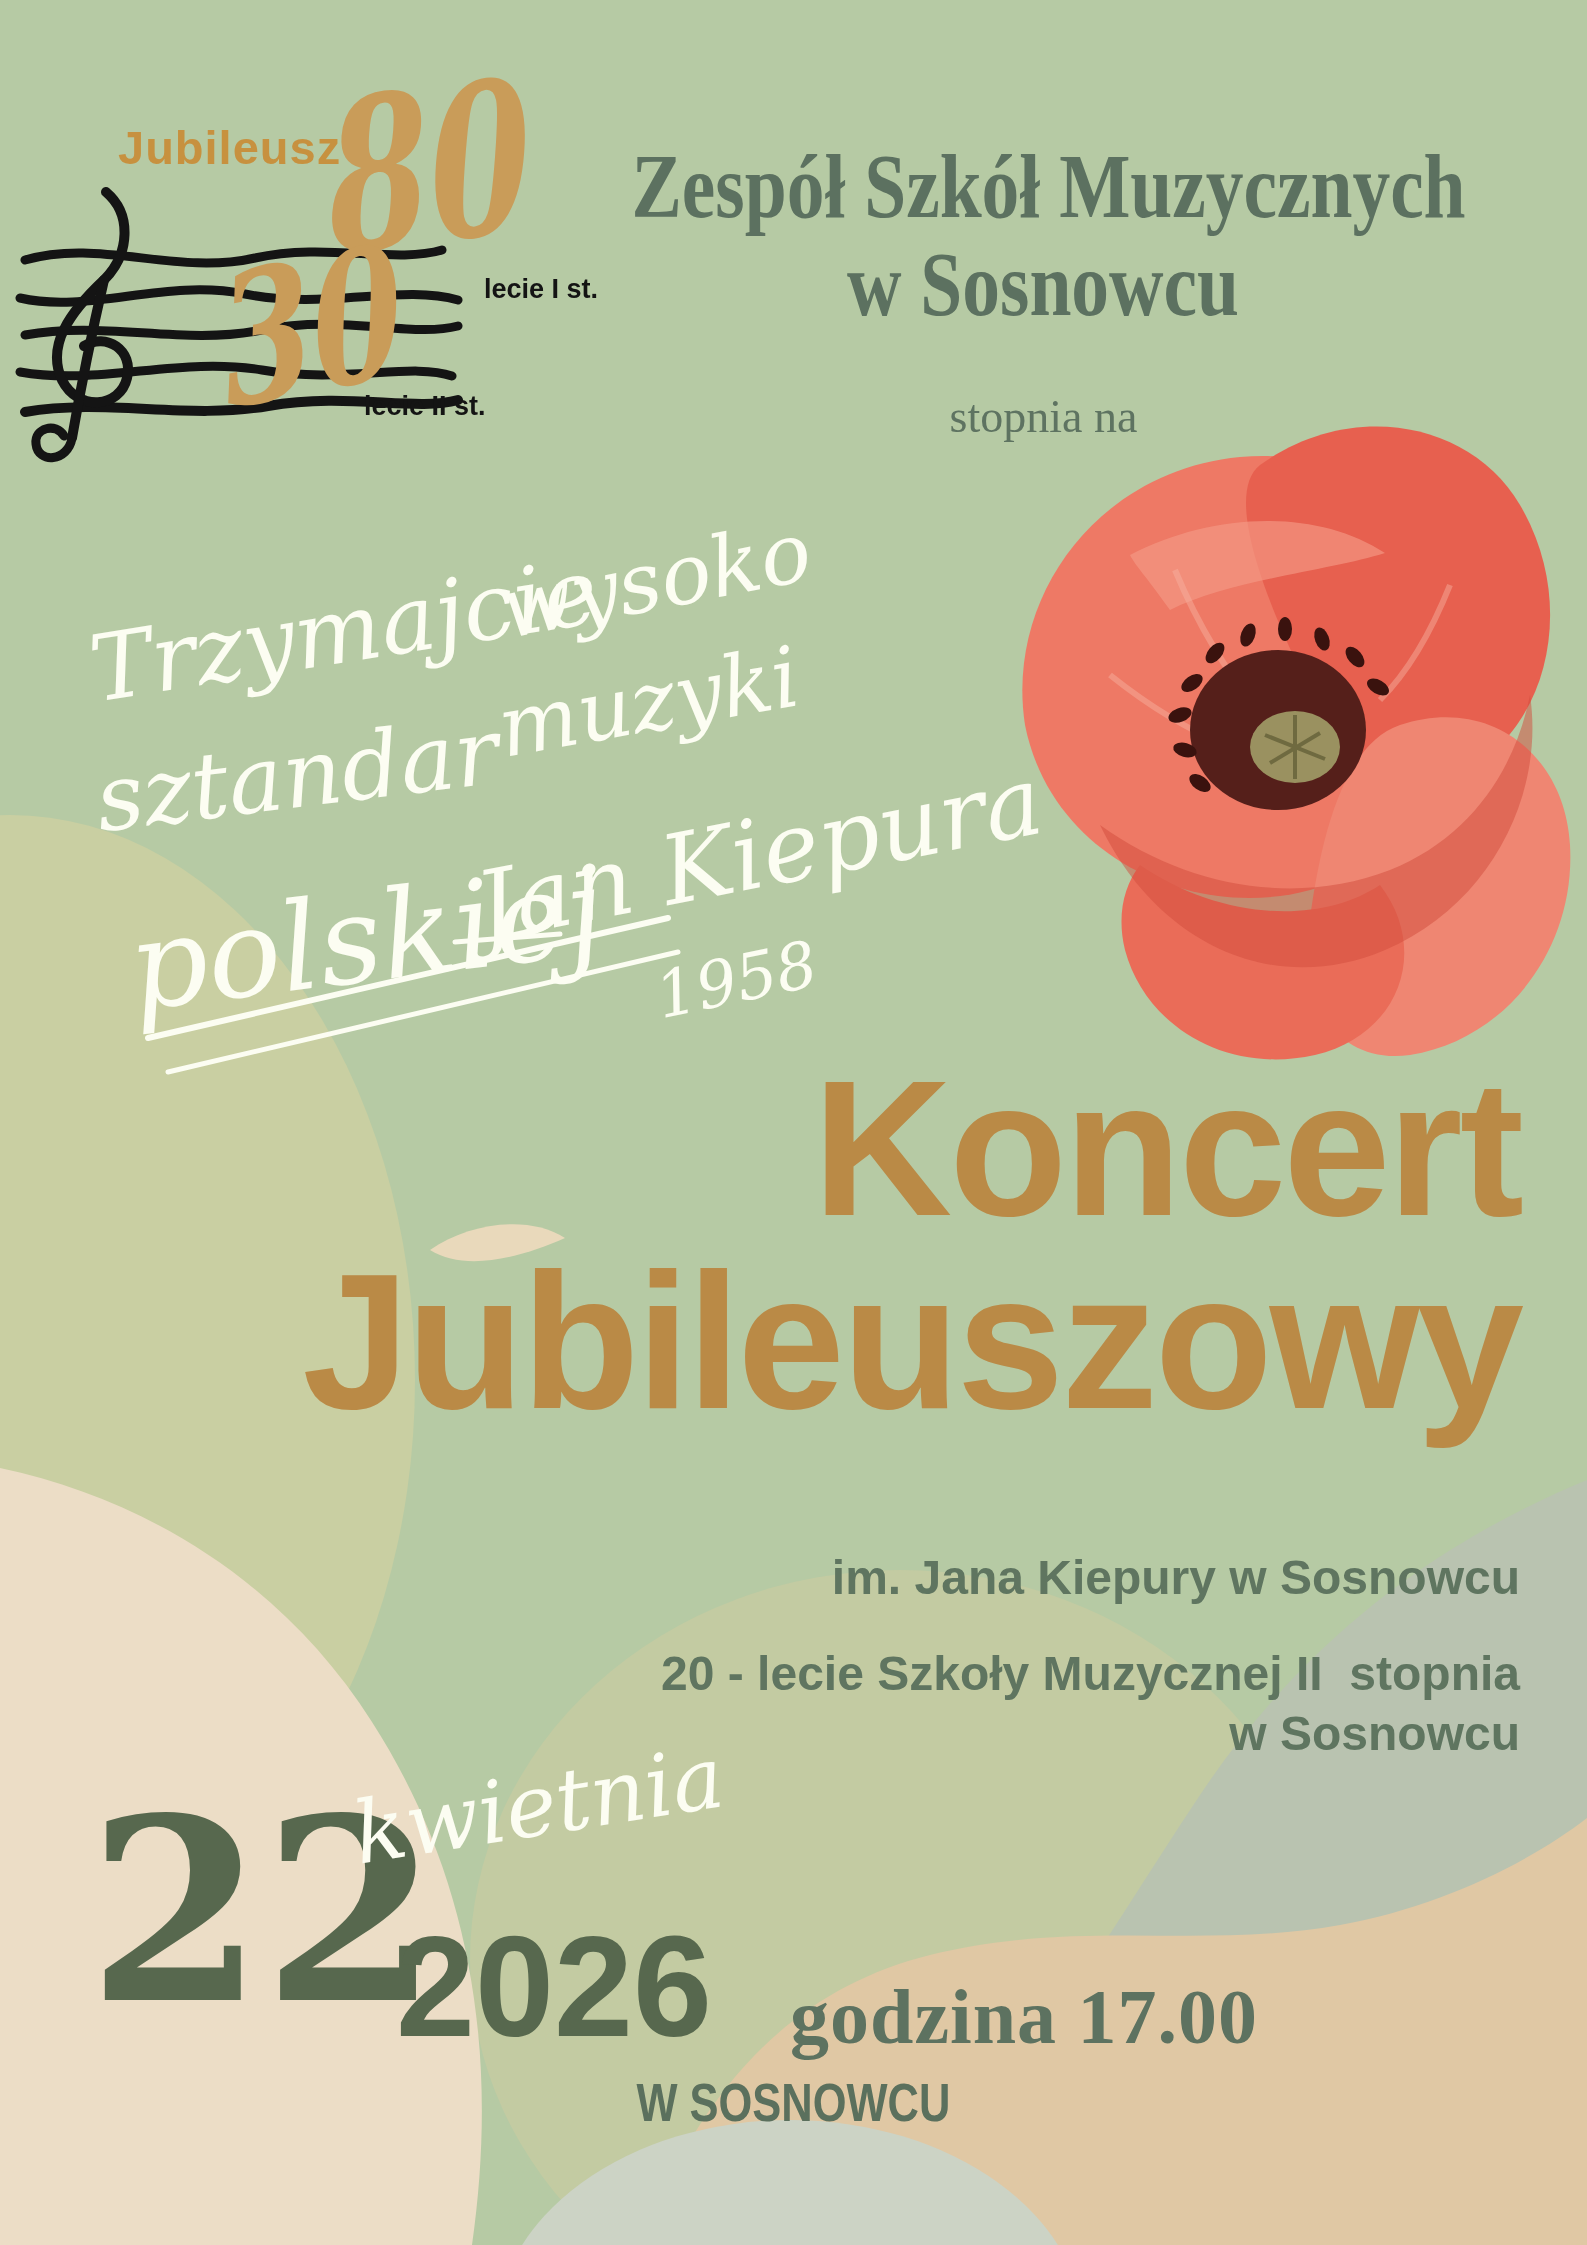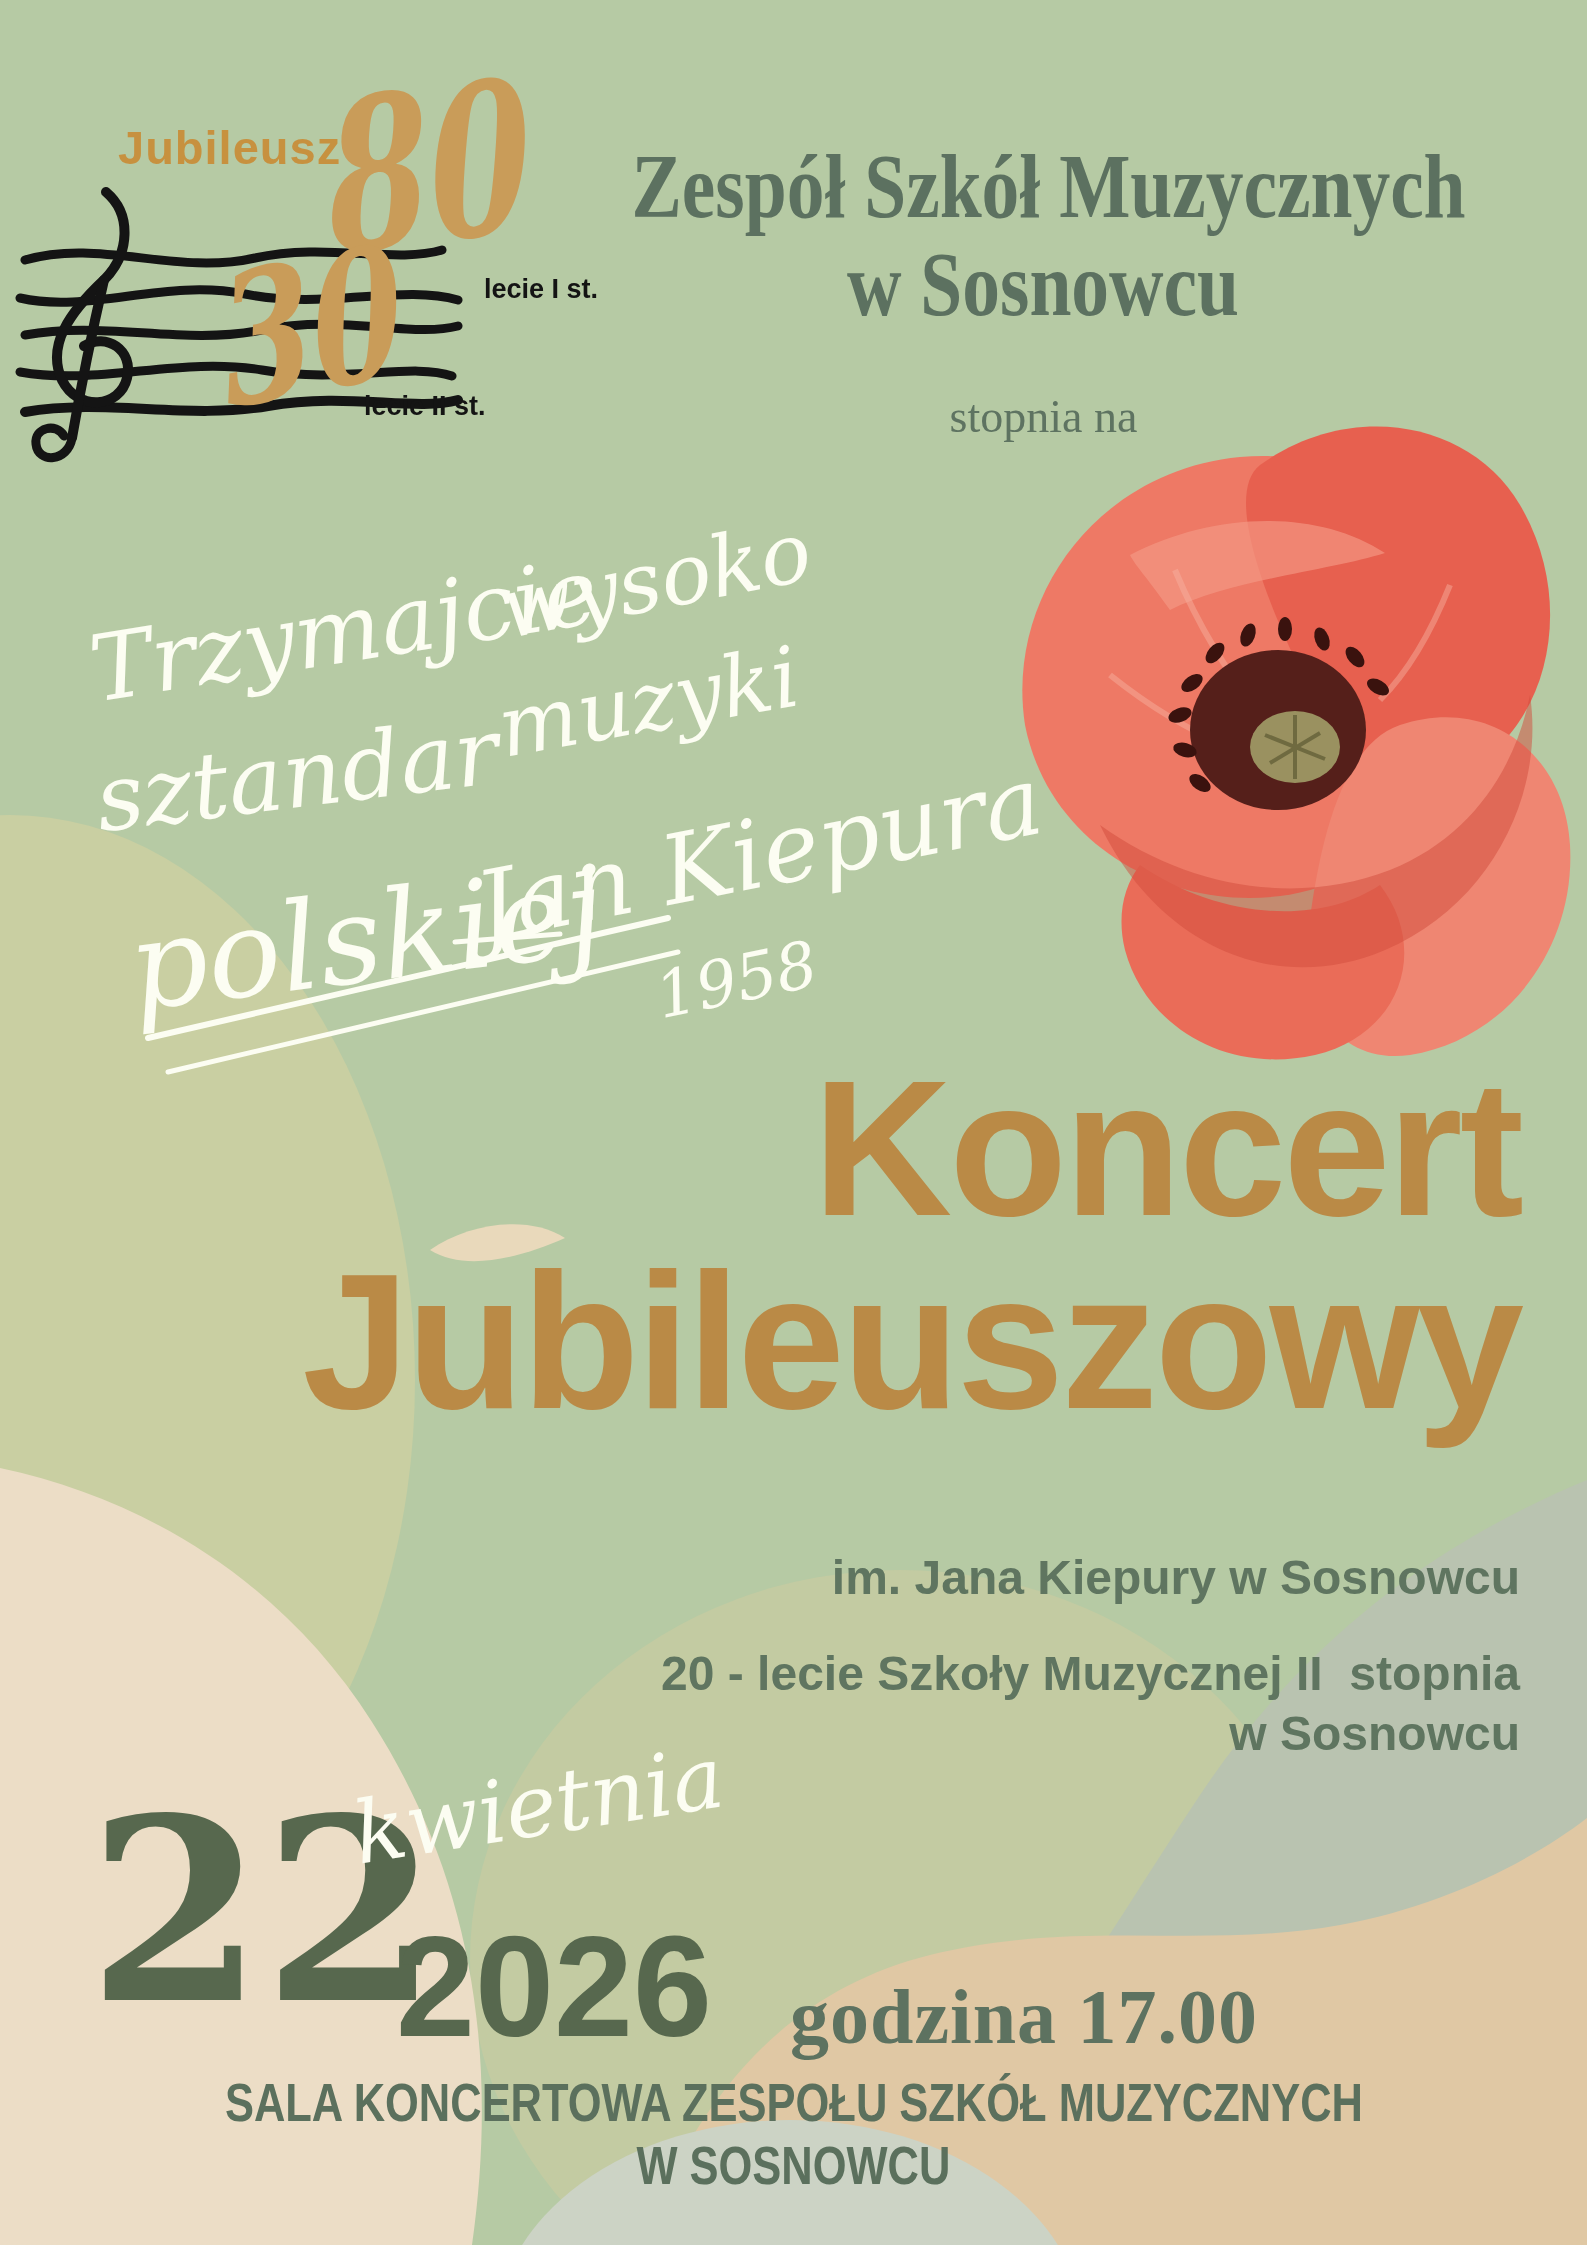--- a/index.html
+++ b/index.html
@@ -164,17 +164,16 @@
     <div class="blk">20 - lecie Szkoły Muzycznej II  stopnia</div>
     <div class="blk">w Sosnowcu</div>
   </div>
 
   <div class="abs day">22</div>
   <div class="abs hand month">kwietnia</div>
   <div class="abs yearbig">2026</div>
   <div class="abs time">godzina 17.00</div>
 
   <div class="abs venue">
-    <div><span class="condense">SALA KONCERTOWA ZESPOŁU SZKÓŁ MUZYCZNYCH</span></div>
     <div><span class="condense">W SOSNOWCU</span></div>
   </div>
 
 </div>
 
 </body></html>

